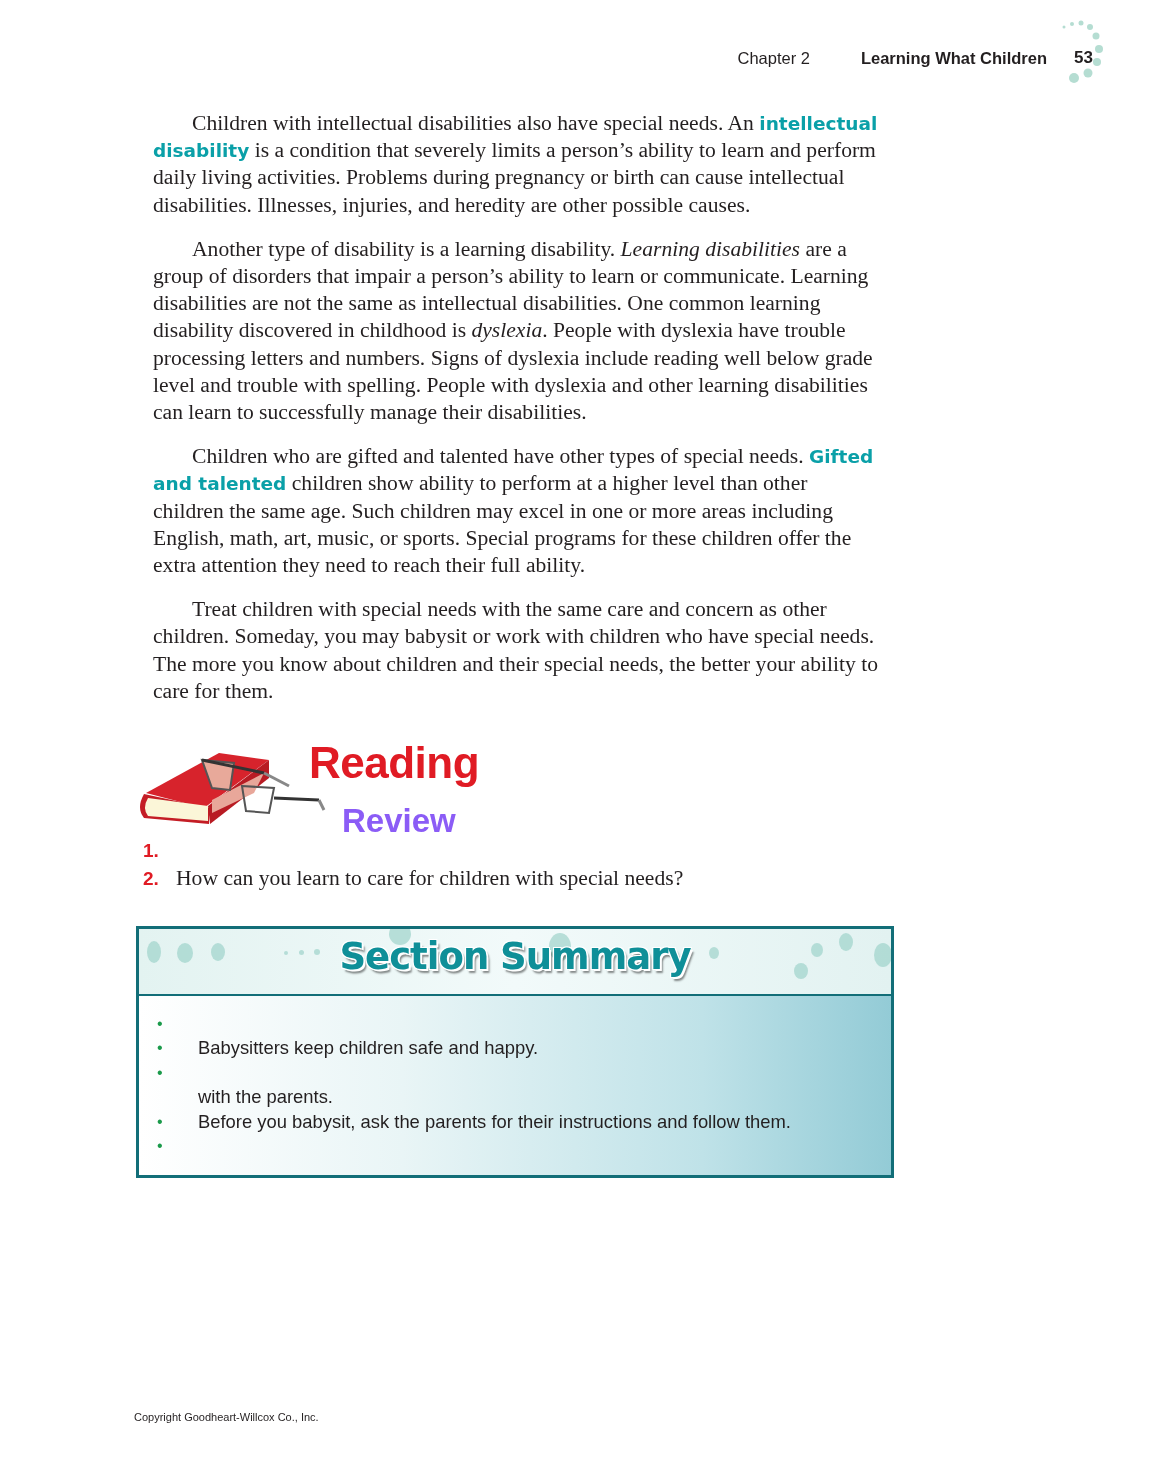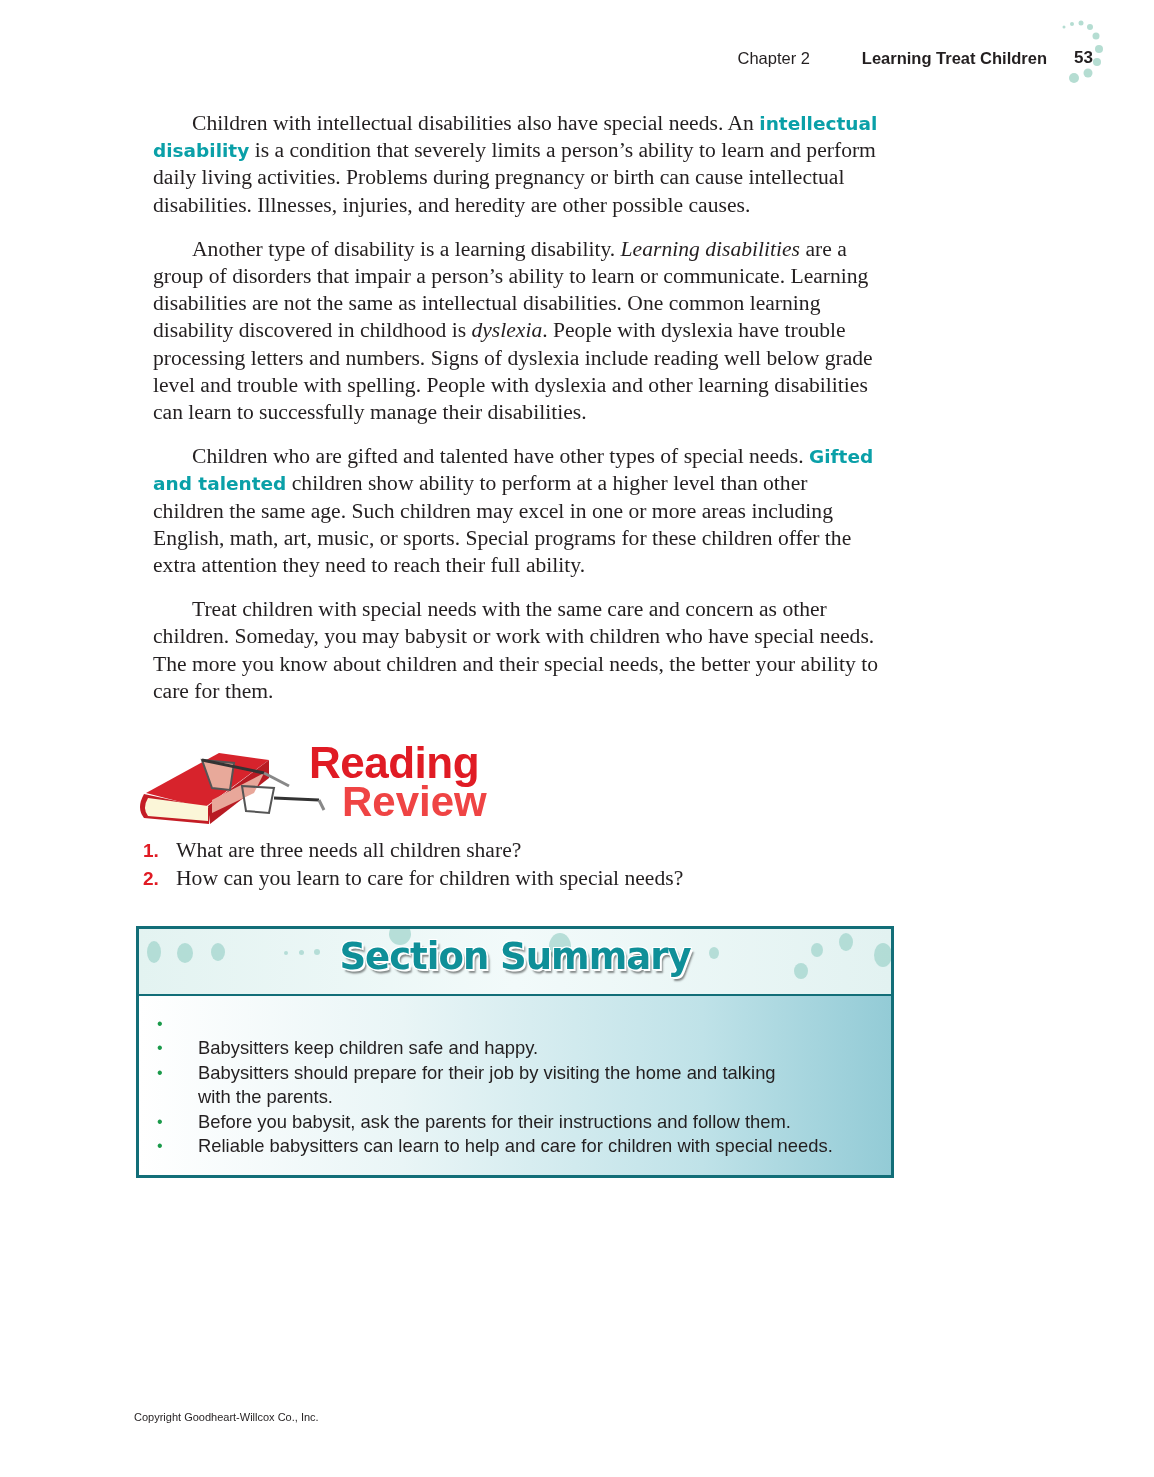--- a/index.html
+++ b/index.html
@@ -7,39 +7,39 @@
   .header { position:absolute; top:47px; left:16px; width:1154px; height:24px; }
   .hdr-chapter { position:absolute; right:360px; top:2px; font-family:"Liberation Sans", sans-serif; font-size:16.5px; color:#231f20; }
   .hdr-title { position:absolute; right:123px; top:2px; font-family:"Liberation Sans", sans-serif; font-size:16.5px; font-weight:bold; color:#231f20; }
   .hdr-page { position:absolute; left:1058px; top:1px; font-family:"Liberation Sans", sans-serif; font-size:17px; font-weight:bold; color:#231f20; }
   .dots { position:absolute; left:1050px; top:18px; width:60px; height:80px; }
   .body-text { position:absolute; left:136px; top:93px; width:760px; font-size:21.6px; line-height:27.2px; }
   .body-text p { margin:17px; text-indent:39px; }
   .term { font-family:"DejaVu Sans", sans-serif; font-weight:bold; color:#0aa0a8; font-size:18.5px; }
   .rr { position:absolute; left:134px; top:730px; width:400px; height:95px;margin-top:8px; }
   .rr-reading { position:absolute; left:175px; top:0px; font-family:"Liberation Sans", sans-serif; font-weight:bold; font-size:44px; color:#e01b24; letter-spacing:-0.5px; }
-  .rr-review { position:absolute; left:208px; top:40px; font-family:"Liberation Sans", sans-serif; font-weight:bold; font-size:42px; color:#ef4444; }
+  .rr-review { position:absolute; left:208px; top:64px; font-family:"Liberation Sans", sans-serif; font-weight:bold; font-size:33px; color:#8b5cf6; }
   .questions { position:absolute; left:143px; top:837px; font-size:21.6px; line-height:27.5px; }
   .q { display:flex; }
   .qnum { font-family:"Liberation Sans", sans-serif; font-weight:bold; color:#e01b24; width:33px; font-size:19px; }
   .summary { position:absolute; left:136px; top:926px; width:752px; height:246px; border:3px solid #126e78; background:#fff; }
   .sum-head { position:relative; height:65px; border-bottom:2px solid #126e78; background:linear-gradient(90deg,#e3f3f1 0%, #f2fafa 50%, #e2f2f1 100%); overflow:hidden; }
   .sum-title { position:absolute; left:0; right:0; top:6px; text-align:center; font-family:"DejaVu Sans", sans-serif; font-weight:bold; font-size:37px; color:#0f8f98; letter-spacing:-1px; text-shadow:2px 2px 0 #ffffff, -1px -1px 0 #ffffff, 1px -1px 0 #ffffff, -1px 1px 0 #ffffff, 3px 4px 2px rgba(0,0,0,0.45); }
   .bubble { position:absolute; border-radius:50%; background:#9ed3cb; opacity:0.7; }
   .sum-body { height:179px; background:linear-gradient(90deg,#ffffff 0%, #e9f5f6 35%, #bfe2e8 75%, #93cbd6 100%); padding-top:16px; box-sizing:border-box; }
   .sum-item { display:flex; font-family:"Liberation Sans", sans-serif; font-size:18.4px; line-height:24.4px; color:#231f20; }
   .bullet { width:59px; padding-left:18px; box-sizing:border-box; color:#1a9a4a; font-size:16px; }
   .footer { position:absolute; left:134px; top:1411px; font-family:"Liberation Sans", sans-serif; font-size:11px; color:#231f20; }
 </style>
 </head>
 <body>
 
 <div class="header">
   <span class="hdr-chapter">Chapter 2</span>
-  <span class="hdr-title">Learning Treat Children</span>
+  <span class="hdr-title">Learning What Children</span>
   <span class="hdr-page">53</span>
 </div>
 <svg class="dots" viewBox="0 0 60 80">
   <circle cx="14" cy="9" r="1.5" fill="#b5ddd2"></circle>
   <circle cx="22" cy="6" r="2" fill="#b5ddd2"></circle>
   <circle cx="31" cy="5" r="2.5" fill="#b5ddd2"></circle>
   <circle cx="40" cy="9" r="3" fill="#b5ddd2"></circle>
   <circle cx="46" cy="18" r="3.5" fill="#b5ddd2"></circle>
   <circle cx="49" cy="31" r="4" fill="#b5ddd2"></circle>
   <circle cx="47" cy="44" r="4" fill="#b5ddd2"></circle>
@@ -68,21 +68,20 @@
     <line x1="140" y1="60" x2="185" y2="62" stroke="#333" stroke-width="3"></line>
     <line x1="185" y1="62" x2="190" y2="72" stroke="#888" stroke-width="3"></line>
   </svg>
   <span class="rr-reading">Reading</span>
   <span class="rr-review">Review</span>
 </div>
 
 <div class="questions">
   <div class="q">
     <span class="qnum">1.</span>
-    <span>What are three needs all children share?</span>
   </div>
   <div class="q">
     <span class="qnum">2.</span>
     <span>How can you learn to care for children with special needs?</span>
   </div>
 </div>
 
 <div class="summary">
   <div class="sum-head">
     <span class="bubble" style="left:8px;top:12px;width:14px;height:22px;"></span>
@@ -103,26 +102,25 @@
   <div class="sum-body">
     <div class="sum-item">
       <span class="bullet">•</span>
     </div>
     <div class="sum-item">
       <span class="bullet">•</span>
       <span>Babysitters keep children safe and happy.</span>
     </div>
     <div class="sum-item">
       <span class="bullet">•</span>
-      <span><span>Babysitters should prepare for their job by visiting the home and talking</span><br><span>with the parents.</span></span>
+      <span><br><span>with the parents.</span></span>
     </div>
     <div class="sum-item">
       <span class="bullet">•</span>
       <span>Before you babysit, ask the parents for their instructions and follow them.</span>
     </div>
     <div class="sum-item">
       <span class="bullet">•</span>
-      <span>Reliable babysitters can learn to help and care for children with special needs.</span>
     </div>
   </div>
 </div>
 
 <div class="footer">Copyright Goodheart-Willcox Co., Inc.</div>
 
 </body></html>

